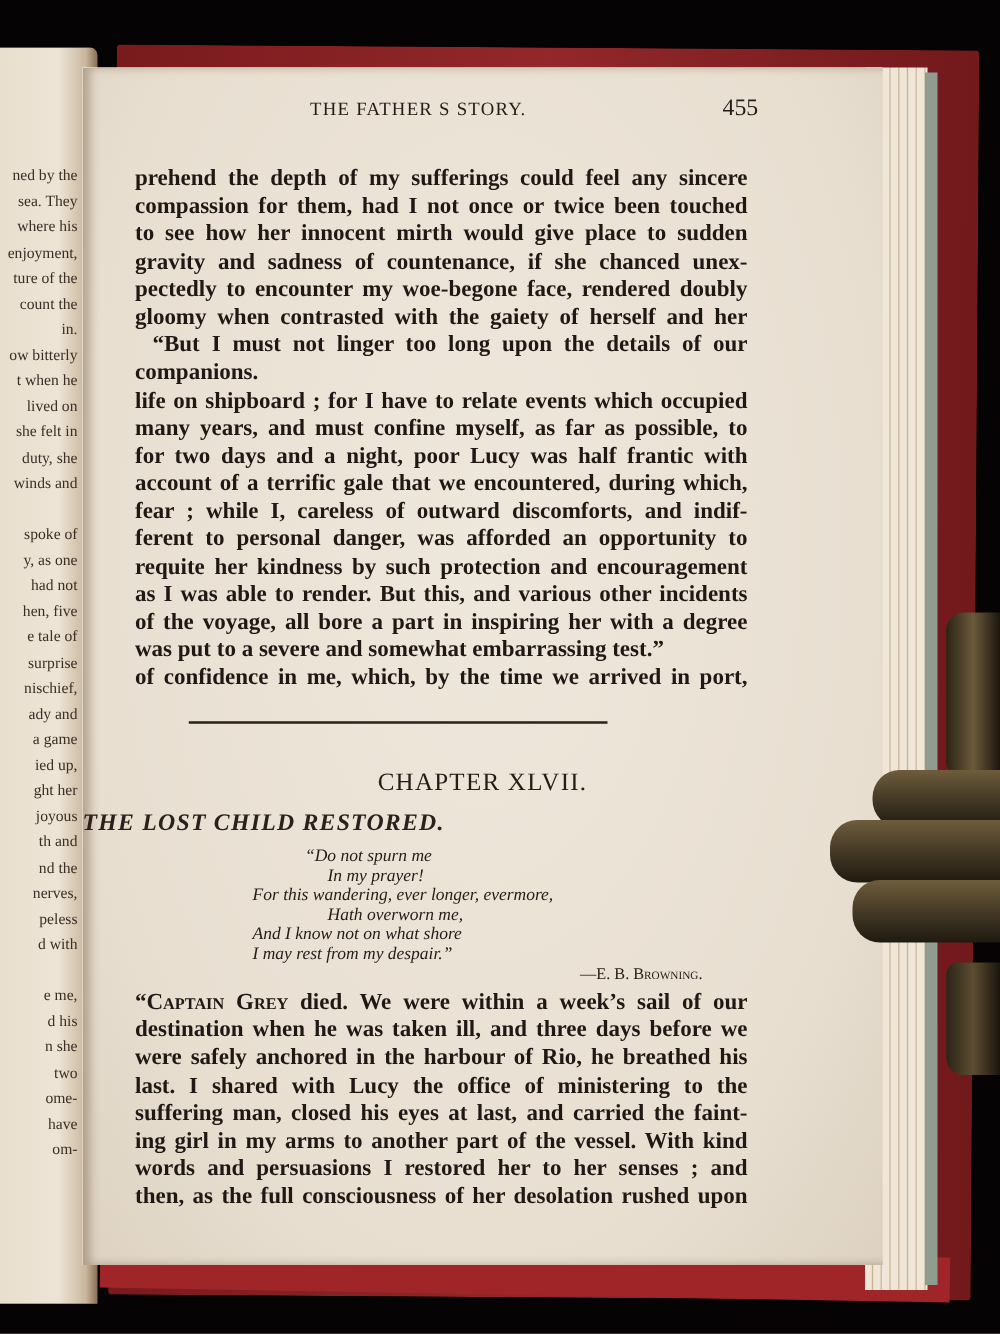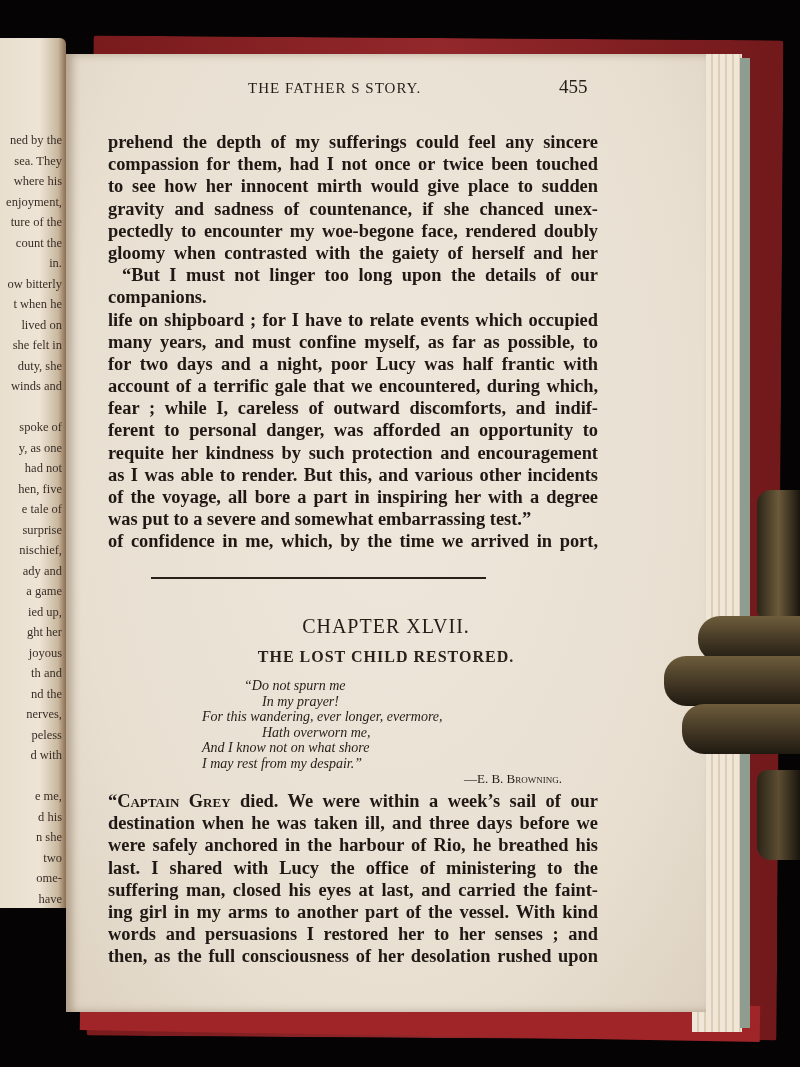--- a/index.html
+++ b/index.html
@@ -1,42 +1,42 @@
 <!DOCTYPE html>
 <html><head>
 <meta charset="utf-8">
 <style>
   html,body{margin:0;padding:0;}
   body{width:800px;height:1067px;background:#050303;position:relative;overflow:hidden;font-family:"Liberation Serif","DejaVu Serif",serif;}
   .cover{position:absolute;left:90px;top:38px;width:690px;height:1000px;background:#8e1f22;
     background-image:linear-gradient(90deg,rgba(0,0,0,.15),rgba(255,255,255,.04) 50%,rgba(0,0,0,.2));
     border-radius:3px;transform:rotate(0.4deg);}
   .cover-bottom{position:absolute;left:80px;top:1000px;width:680px;height:36px;background:#a02528;transform:rotate(1deg);}
-  .left-page{position:absolute;left:0;top:38px;width:66px;height:870px;background:#ece2d2;
+  .left-page{position:absolute;left:0;top:38px;width:66px;height:1005px;background:#ece2d2;
     background-image:linear-gradient(90deg,#e9dfcf 0%,#ede4d5 60%,#c9b79e 88%,#8a6e50 100%);
-    border-top-right-radius:6px;overflow:hidden;}
+    border-top-right-radius:6px;overflow:hidden;padding-left:12px;}
   .left-lines{position:absolute;left:0;top:92px;width:62px;font-size:12.5px;line-height:20.5px;color:#3a2e26;text-align:right;white-space:nowrap;}
   .left-lines div{height:20.5px;}
   .page-stack{position:absolute;left:692px;top:54px;width:50px;height:978px;
     background:repeating-linear-gradient(90deg,#efe6d8 0,#efe6d8 5px,#c9b596 6px,#efe6d8 7px);}
   .green-edge{position:absolute;left:740px;top:58px;width:10px;height:970px;background:#8e9d90;}
   .right-page{position:absolute;left:66px;top:54px;width:640px;height:958px;background:#ebe3d6;
     background-image:radial-gradient(ellipse at 50% 40%,#eee7db 0%,#e8dfd1 70%,#ddd2c1 100%);
     box-shadow:inset 6px 0 8px rgba(90,60,30,.35);}
   .running-head{position:absolute;left:0;top:26px;width:519px;height:20px;}
   .running-title{position:absolute;left:182px;top:0;font-size:15px;letter-spacing:1px;color:#241c17;}
-  .page-number{position:absolute;left:493px;top:-4px;font-size:19px;color:#241c17;}
+  .page-number{position:absolute;left:512px;top:-4px;font-size:19px;color:#241c17;}
   .body-text{position:absolute;left:42px;width:490px;font-size:18.4px;color:#1f1814;}
   .line{height:22.2px;line-height:22.2px;white-space:nowrap;text-align:justify;text-align-last:justify;font-weight:bold;}
   .line.last{text-align-last:left;}
   .indent{padding-left:14px;}
   .block1{top:77px;}
   .rule{position:absolute;left:85px;top:523px;width:335px;height:2px;background:#2a201a;}
   .chapter-title{position:absolute;left:0;top:561px;width:640px;text-align:center;font-size:20px;letter-spacing:1px;color:#241c17;}
-  .chapter-subtitle{position:absolute;left:0;top:594px;width:640px;text-align:center;font-size:16px;letter-spacing:1px;font-weight:bold;color:#2a211c;}
+  .chapter-subtitle{position:absolute;left:0;top:594px;width:640px;font-size:19px;letter-spacing:1px;font-weight:bold;color:#2a211c;font-style:italic;}
   .epigraph{position:absolute;left:136px;top:624px;font-size:14px;line-height:15.5px;color:#241c17;}
   .epigraph div{white-space:nowrap;font-style:italic;}
   .ep-attr{position:absolute;left:398px;top:717px;font-size:13px;white-space:nowrap;color:#241c17;}
   .sc{font-variant:small-caps;}
   .block3{top:736px;}
   .clasp{position:absolute;left:664px;top:616px;width:140px;height:150px;}
   .clasp-top{position:absolute;left:757px;top:490px;width:43px;height:130px;background:linear-gradient(90deg,#2b2418,#6b5a3a,#1a150e);border-radius:14px 0 0 10px;}
   .clasp-bottom{position:absolute;left:757px;top:770px;width:43px;height:90px;background:linear-gradient(90deg,#2b2418,#5c4d32,#1a150e);border-radius:10px 0 0 14px;}
   .knuckle{position:absolute;background:linear-gradient(180deg,#6e5d3c,#3e3322 60%,#1f1a10);border-radius:22px 0 0 22px;}
 </style>

